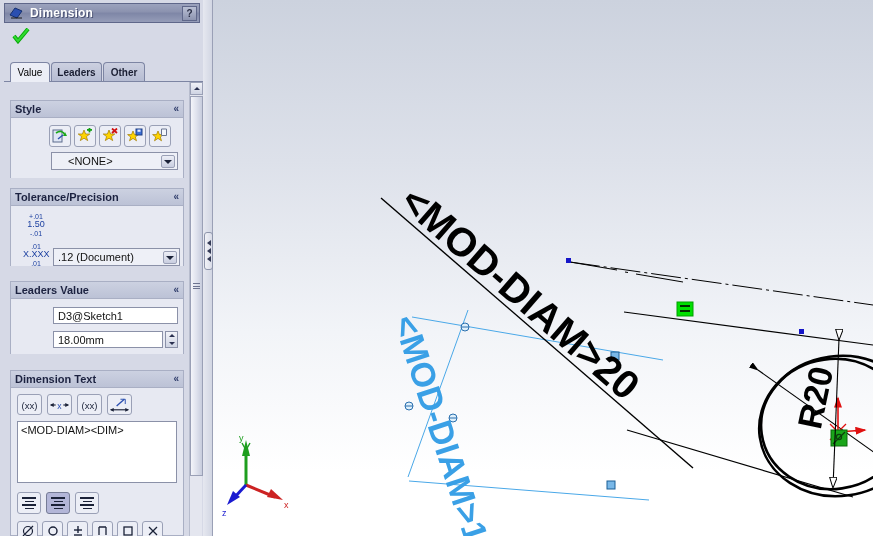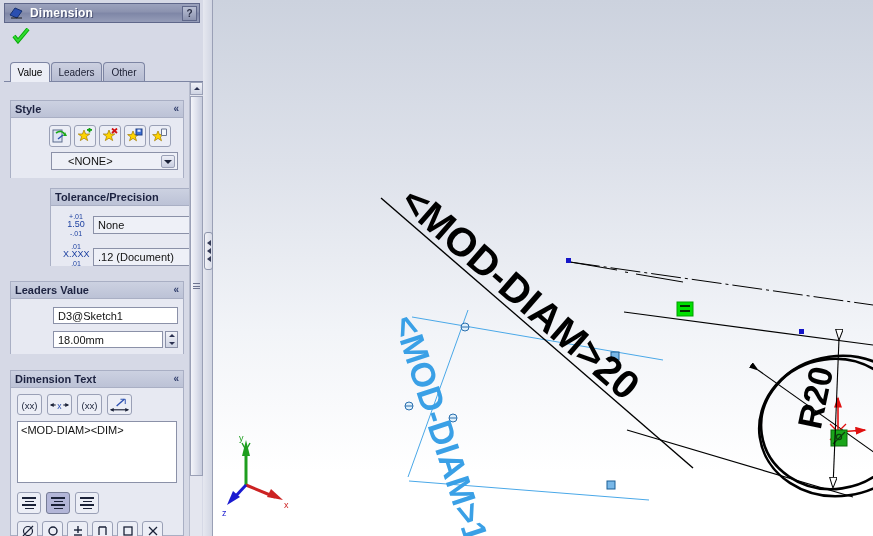--- a/index.html
+++ b/index.html
@@ -53,21 +53,21 @@
     position:absolute;top:0;height:19px;
     border:1px solid #7d85a3;border-bottom:none;
     border-radius:4px 4px 0 0;
     display:flex;align-items:center;justify-content:center;
     padding:0 7px;box-sizing:border-box;font-size:10px;
   }
   .tab.active{
     background:#eceef6;color:#000;height:20px;z-index:3;
   }
   .tab.idle{
-    background:linear-gradient(to bottom,#ccd0e0,#b6bcd2);color:#1b1f33;
+    background:linear-gradient(to bottom,#ccd0e0,#b6bcd2);color:#1b1f33;font-weight:bold;
   }
   .tabline{
     position:absolute;left:4px;top:81px;width:200px;height:1px;background:#7d85a3;
   }
 
   .scrollhost{
     position:absolute;left:4px;top:82px;width:200px;height:454px;
     background:#d6d9e6;overflow:hidden;
   }
   .scrollinner{
@@ -271,36 +271,30 @@
             </div>
             <div class="combo" style="position:absolute;left:40px;top:34px;width:127px;padding-left:16px;">
               <span>&lt;NONE&gt;</span>
               <span class="arrow">
                   <i class="tri-down"></i>
                 </span>
             </div>
           </div>
         </div>
 
-        <div class="group" style="top:106px;height:78px;margin-left:40px;">
+        <div class="group" style="top:106px;height:78px;">
           <div class="group-head">
             <span class="group-title">Tolerance/Precision</span>
             <span class="chev">«</span>
           </div>
           <div class="group-body" style="height:60px;">
             <div class="tolicon" style="position:absolute;left:12px;top:7px;">
               <div>+.01</div>
               <div class="big">1.50</div>
               <div>-.01</div>
-            </div>
-            <div class="combo" style="position:absolute;left:42px;top:10px;width:127px;">
-              <span>None</span>
-              <span class="arrow">
-                  <i class="tri-down"></i>
-                </span>
             </div>
             <div class="tolicon" style="position:absolute;left:12px;top:37px;">
               <div>.01</div>
               <div class="big">X.XXX</div>
               <div>.01</div>
             </div>
             <div class="combo" style="position:absolute;left:42px;top:42px;width:127px;">
               <span>.12 (Document)</span>
               <span class="arrow">
                   <i class="tri-down"></i>

